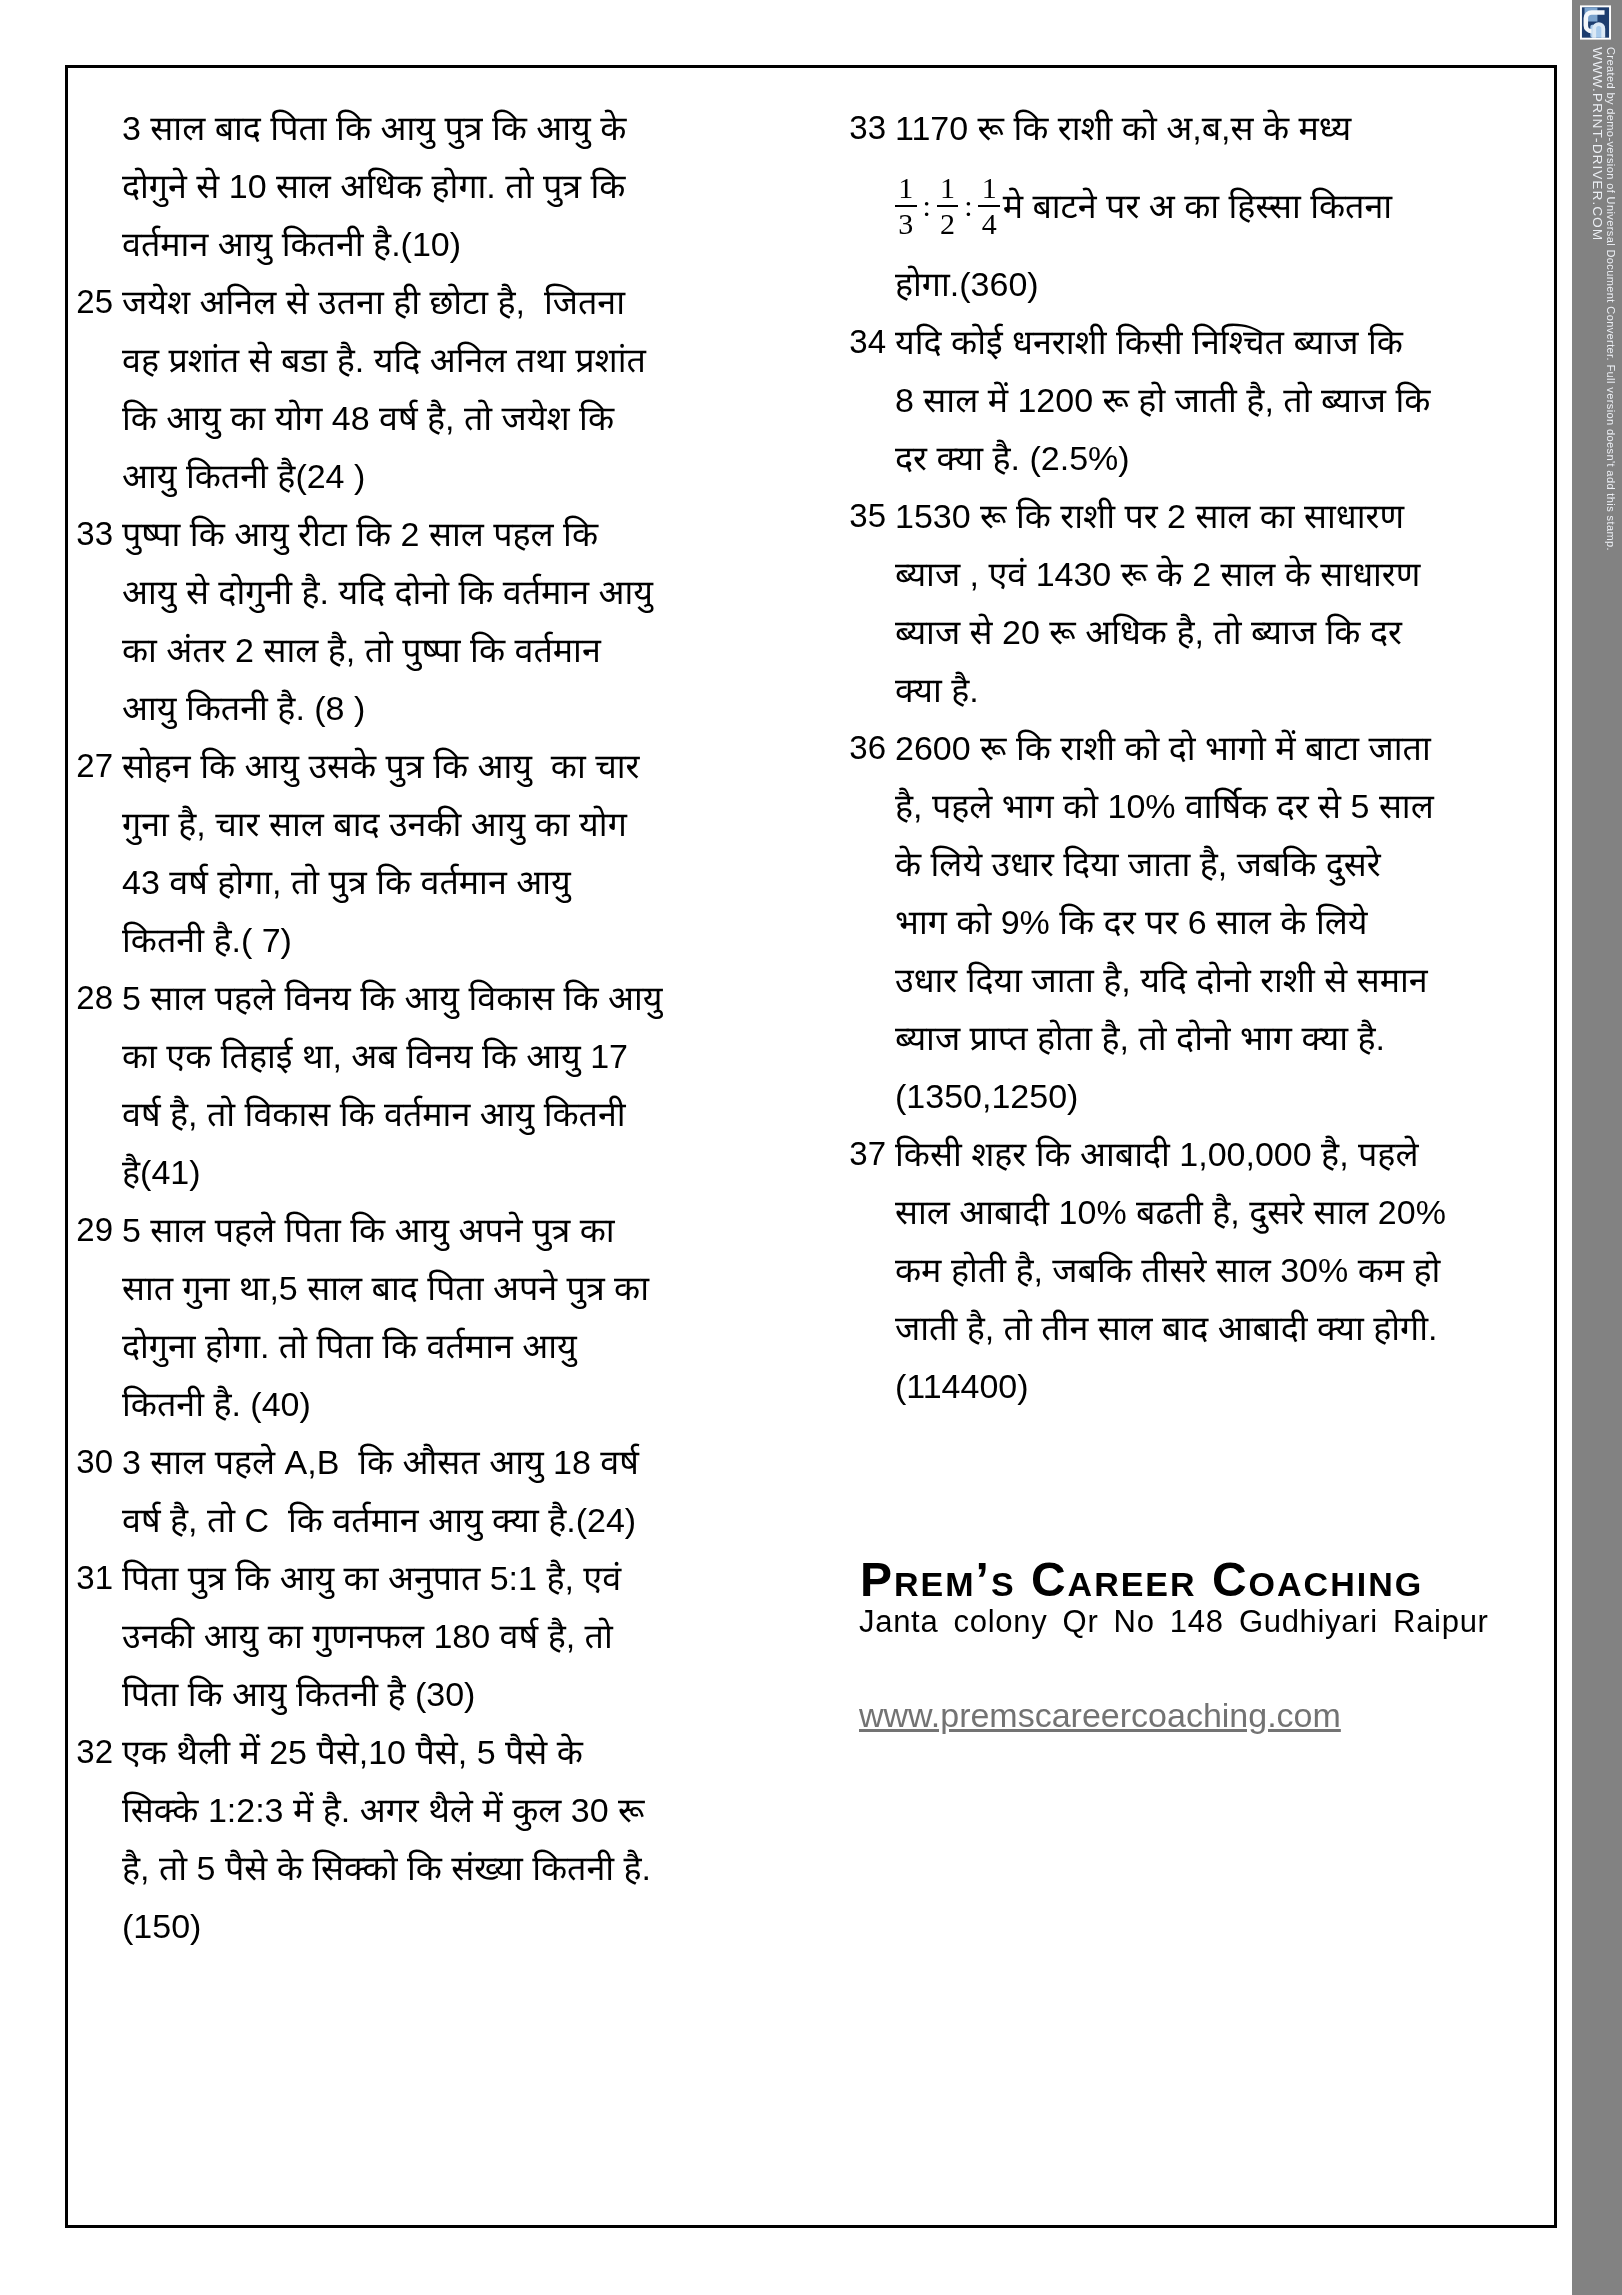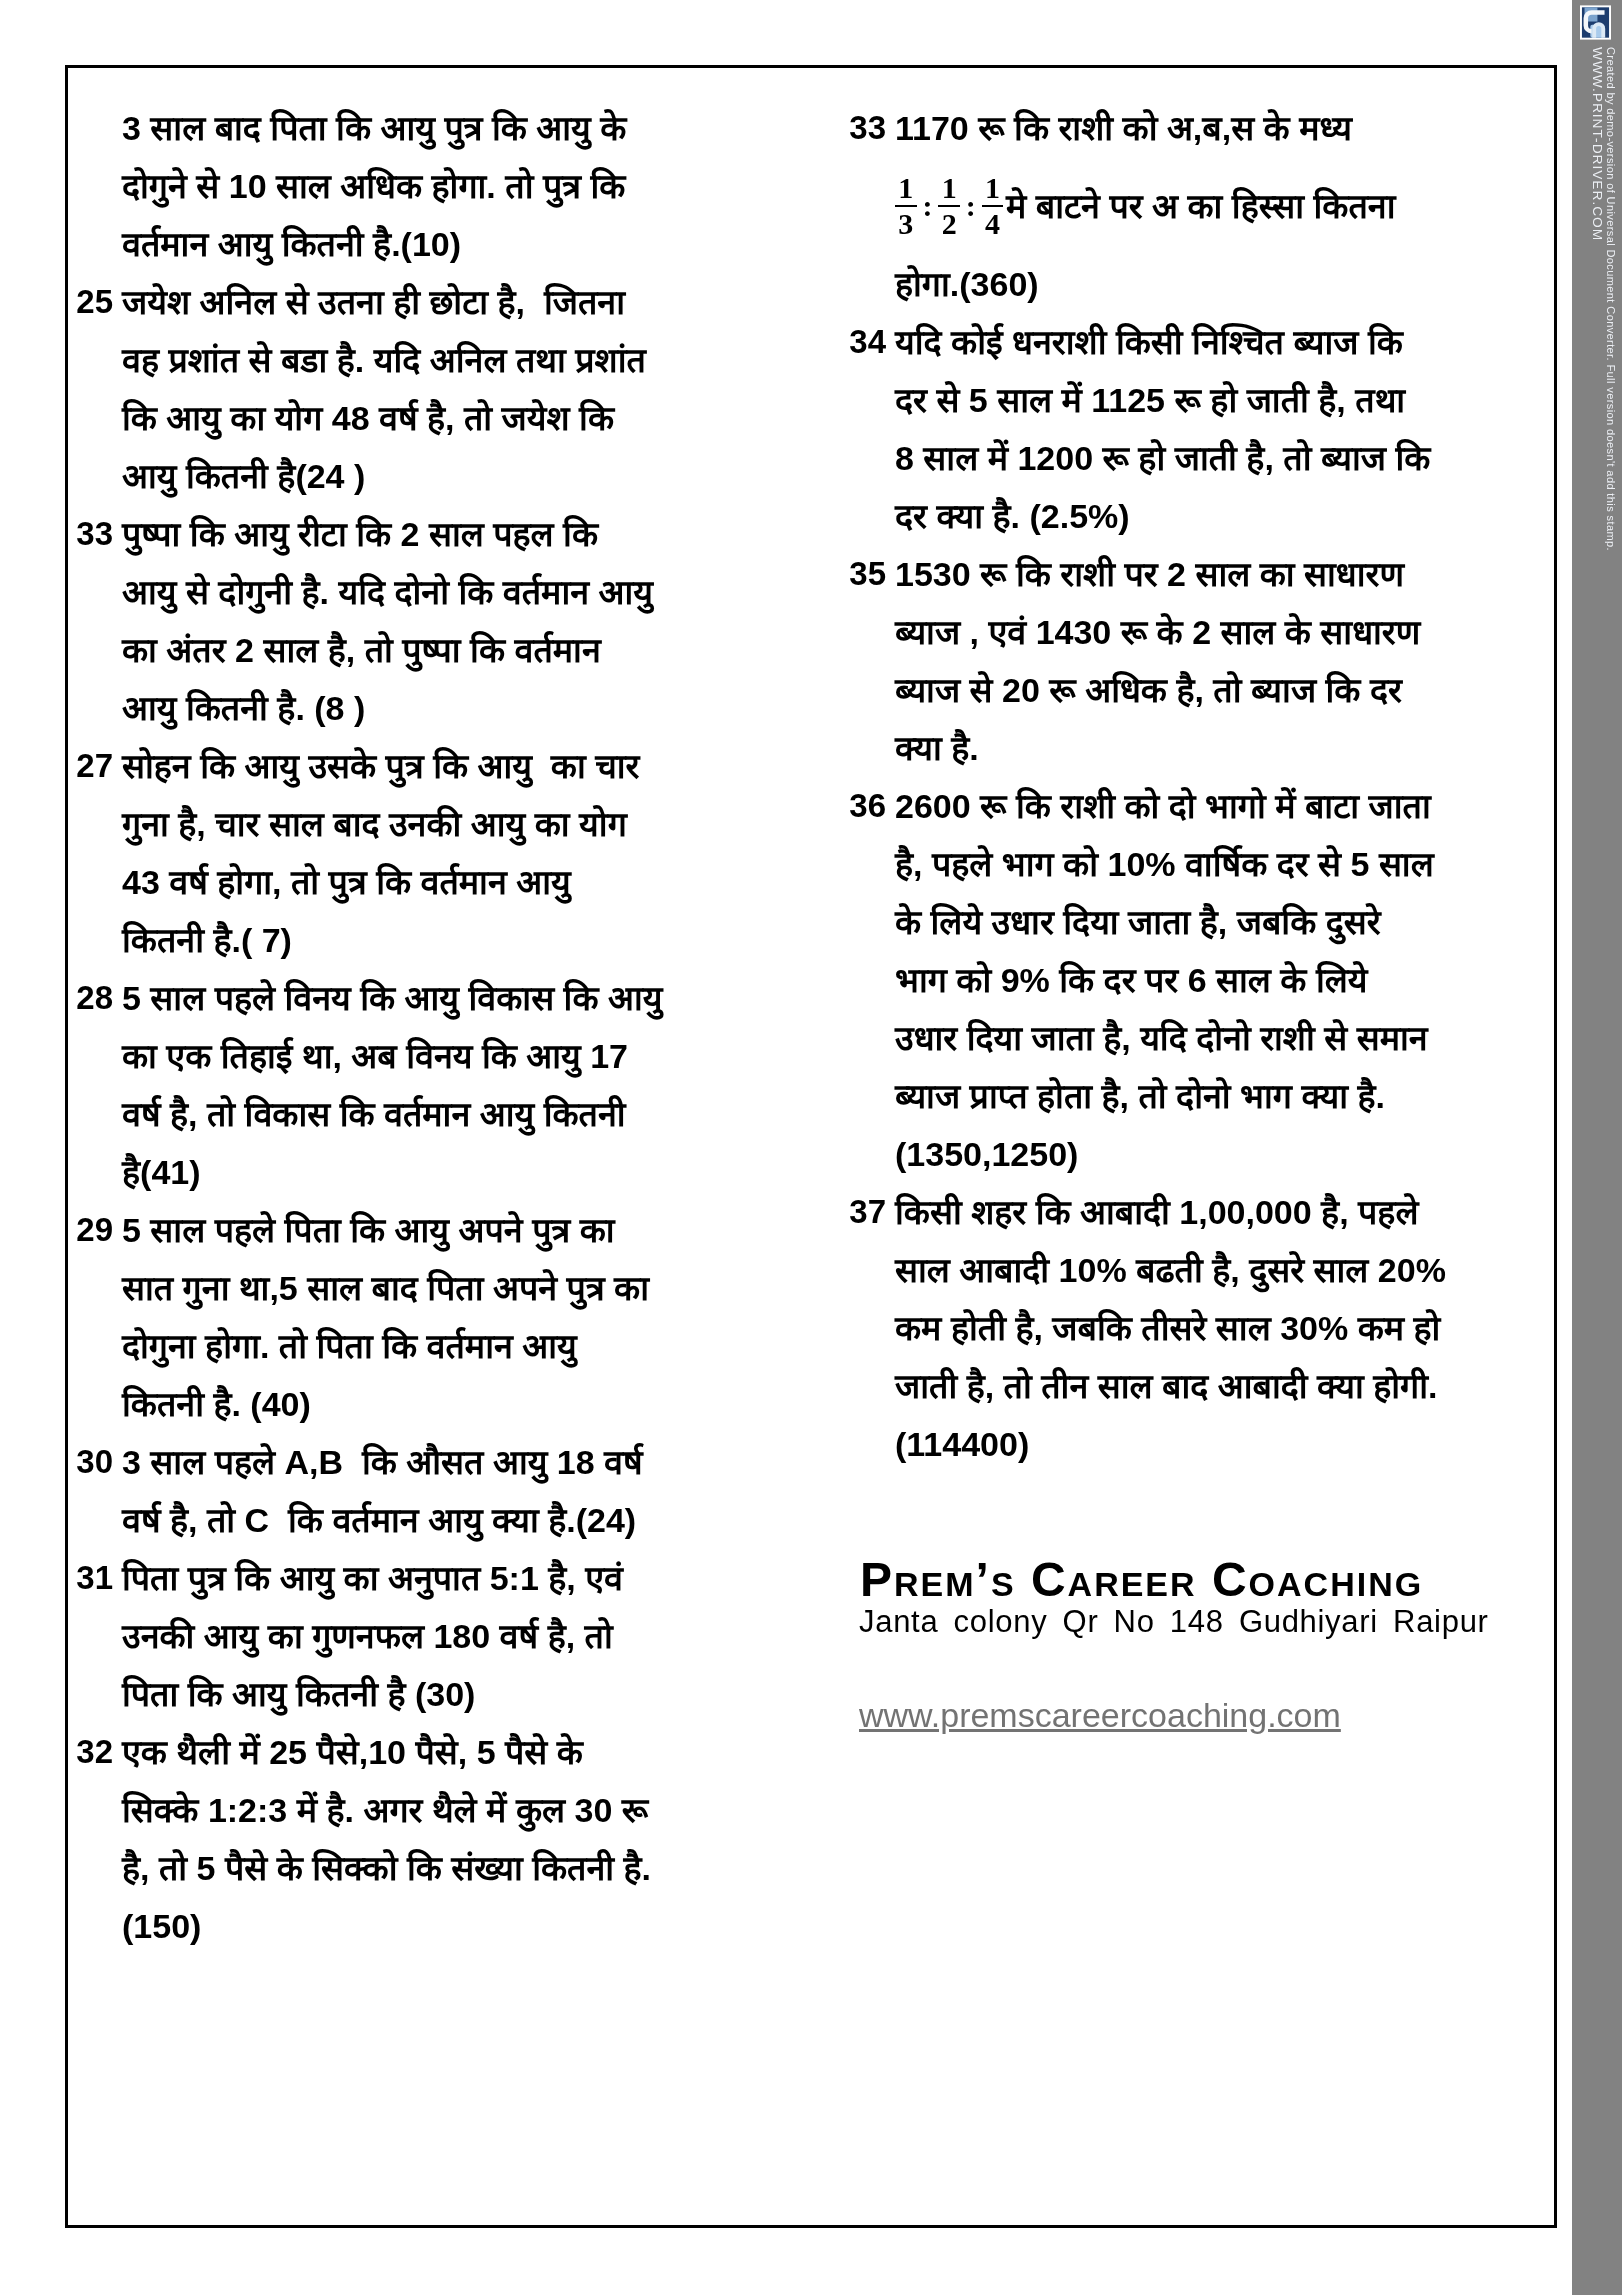--- a/index.html
+++ b/index.html
@@ -19,21 +19,21 @@
     box-sizing:border-box;
   }
   
   .col {
     position:absolute; top:99px;
     font-size:34px; line-height:58px;
     color:#000;
   }
   .col-left  { left:122px;  width:661px; }
   .col-right { left:895px; width:654px; }
-  .problem { position:relative;font-weight:bold; }
+  .problem { position:relative; }
   .line { white-space:pre; position:relative; }
   .pnum {
     position:absolute; right:100%; margin-right:9px;
     font-size:33px; white-space:nowrap;
   }
   
   .frac-line { display:flex; align-items:center; height:98px; }
   .frac {
     display:inline-block; text-align:center;
     font-family:"Liberation Serif", serif;
@@ -131,21 +131,20 @@
     </div>
   </div>
 <div class="col col-right" id="col-right">
     <div class="problem">
       <div class="line"><span class="pnum">33</span>1170 रू कि राशी को अ,ब,स के मध्य</div>
       <div class="line frac-line"><span class="frac"><span class="fnum">1</span><span class="fden">3</span></span><span class="fsep">:</span><span class="frac"><span class="fnum">1</span><span class="fden">2</span></span><span class="fsep">:</span><span class="frac"><span class="fnum">1</span><span class="fden">4</span></span><span class="after-text">मे बाटने पर अ का हिस्सा कितना</span></div>
       <div class="line">होगा.(360)</div>
     </div>
     <div class="problem">
       <div class="line"><span class="pnum">34</span>यदि कोई धनराशी किसी निश्चित ब्याज कि</div>
-      <div class="line">दर से 5 साल में 1125 रू हो जाती है, तथा</div>
       <div class="line">8 साल में 1200 रू हो जाती है, तो ब्याज कि</div>
       <div class="line">दर क्या है. (2.5%)</div>
     </div>
     <div class="problem">
       <div class="line"><span class="pnum">35</span>1530 रू कि राशी पर 2 साल का साधारण</div>
       <div class="line">ब्याज , एवं 1430 रू के 2 साल के साधारण</div>
       <div class="line">ब्याज से 20 रू अधिक है, तो ब्याज कि दर</div>
       <div class="line">क्या है.</div>
     </div>
     <div class="problem">

